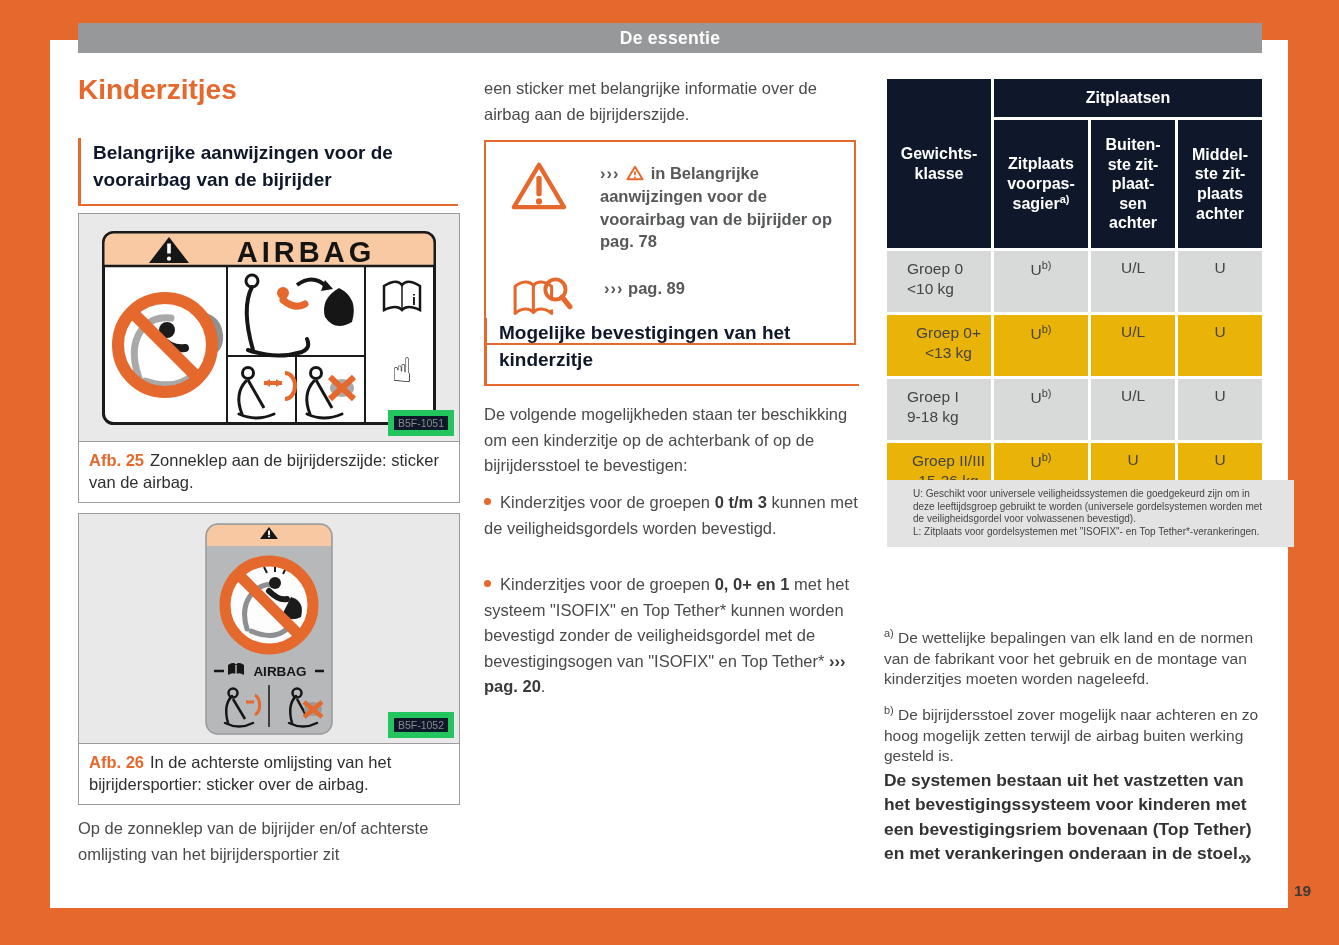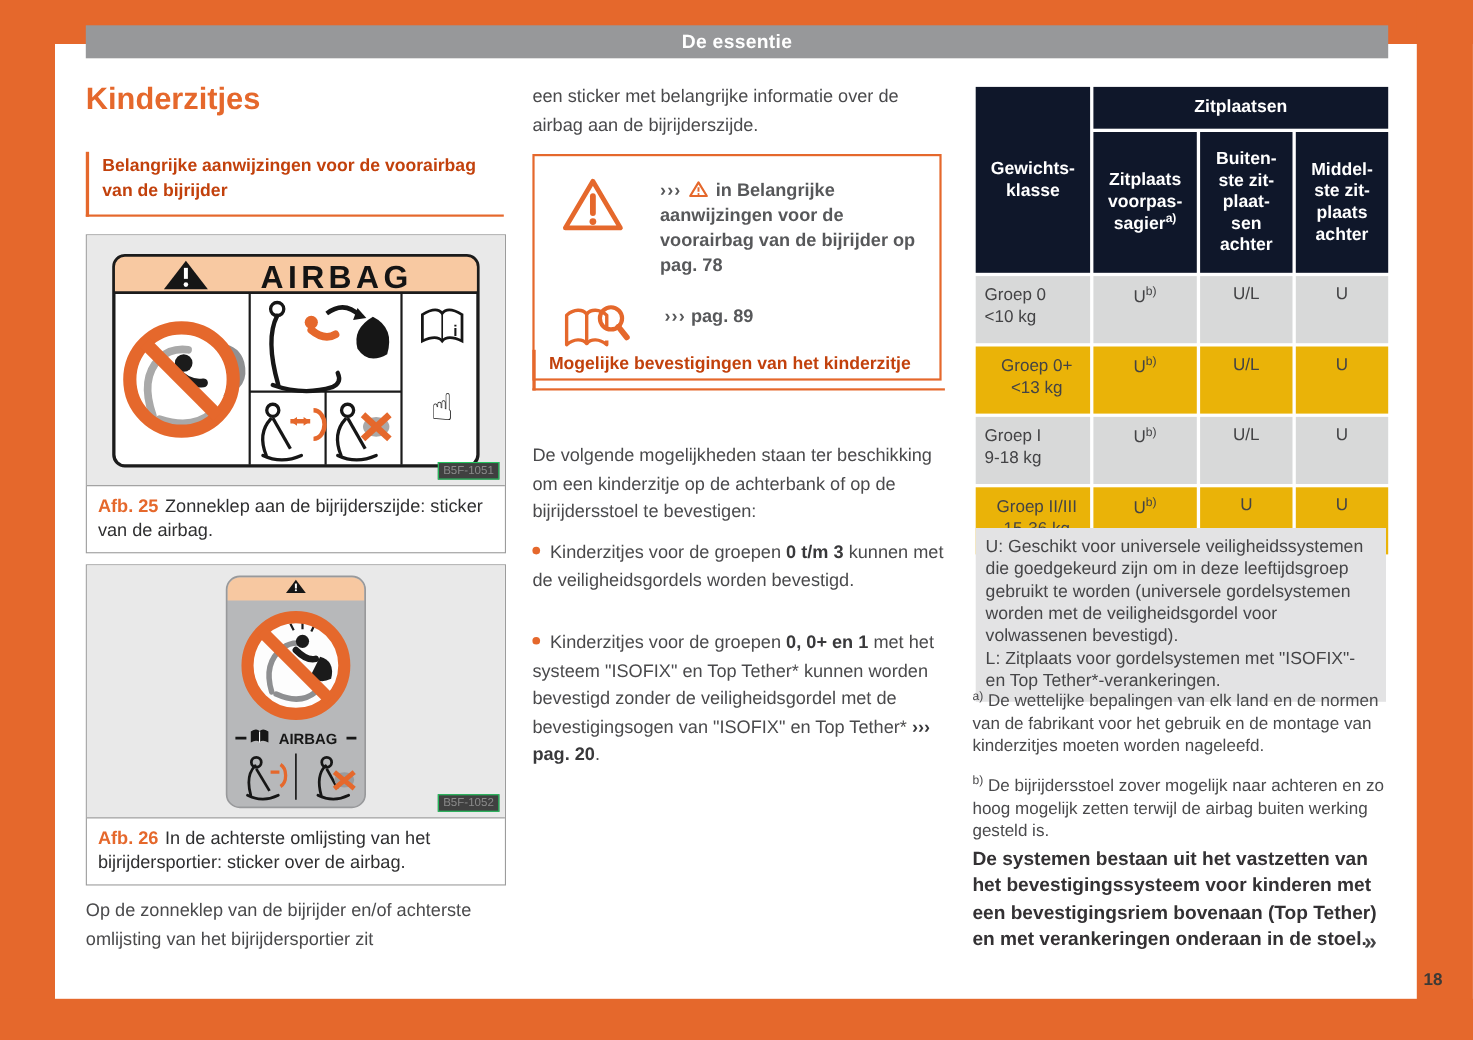--- a/index.html
+++ b/index.html
@@ -13,27 +13,27 @@
   .frame-left{left:0;top:0;width:50px;height:945px;}
   .frame-right{left:1288px;top:0;width:51px;height:945px;}
   .frame-bottom{left:0;top:908px;width:1339px;height:37px;}
   
   .header-bar{left:78px;top:23px;width:1184px;height:30px;background:#97989a;color:#fff;
       font-weight:bold;font-size:17.5px;display:flex;align-items:center;justify-content:center;letter-spacing:.3px;}
   .page-number{left:1294px;top:882px;font-size:15.5px;font-weight:bold;color:#3e3a36;}
   
   .doc-title{left:78px;top:74px;font-size:28px;font-weight:bold;color:var(--orange);}
   .sec-head{border-left:3px solid var(--orange);border-bottom:2px solid var(--orange);
-      padding:2px 0 10px 12px;font-size:16px;line-height:1.42;font-weight:bold;color:#c2410c;}
+      padding:2px 0 10px 12px;font-size:19px;line-height:1.42;font-weight:bold;color:#0f172a;}
   .par{font-size:16.5px;line-height:1.55;color:var(--body);}
   
   .fig{border:1px solid #9c9c9c;background:#fff;}
   .fig .img{background:#e9e9e9;border-bottom:1px solid #9c9c9c;position:relative;
       display:flex;align-items:center;justify-content:center;}
-  .fig .tag{position:absolute;right:5px;bottom:5px;background:#404040;border:1px solid #22c55e;
+  .fig .tag{position:absolute;right:5px;bottom:5px;background:#0f172a;border:6px solid #22c55e;
       color:#8a8a8a;font-size:10.5px;padding:0 4px;line-height:14px;}
   .fig figcaption{padding:8px 10px;font-size:16.5px;line-height:1.33;color:#2f2f30;}
   .figlab{color:var(--orange);font-weight:bold;margin-right:6px;}
   
   .warnbox{border:2px solid var(--orange);padding:18px 12px 16px 12px;}
   .warnrow{display:flex;align-items:flex-start;}
   .warnrow + .warnrow{margin-top:22px;}
   .warnrow .ic{flex:0 0 60px;margin:0 30px 0 12px;}
   .warntext{font-weight:bold;font-size:16.5px;line-height:1.38;color:#57585a;padding-top:2px;}
   .chev{font-weight:bold;letter-spacing:1px;}
@@ -42,46 +42,46 @@
   .bullet .dot{display:inline-block;width:7px;height:7px;border-radius:50%;
       background:var(--orange);margin-right:9px;vertical-align:3px;}
   .bullet b{color:#39393b;}
   
   table.seats{border-collapse:separate;border-spacing:3px;table-layout:fixed;width:378px;}
   .seats th{background:#0f172a;color:#fff;font-weight:bold;font-size:16px;line-height:1.22;
       text-align:center;vertical-align:middle;padding:4px 2px;}
   .seats th.group{height:30px;}
   .seats tr.sub th{height:120px;}
   .seats td{font-size:15.5px;vertical-align:top;padding-top:8px;height:52px;color:#434345;}
-  .seats td.lbl{text-align:left;padding-left:8px;line-height:1.32;}
+  .seats td.lbl{text-align:left;padding-left:20px;line-height:1.32;}
   .seats td.val{text-align:center;}
   .seats tr.shade-a td{background:#d8d9d9;}
   .seats tr.shade-b td{background:#eab308;text-align:center;}
   .seats sup,.fn sup,.val sup,.th-sup{font-size:11px;}
   .prel{white-space:pre-line;}
   
-  .notebox{background:#e3e3e4;padding:8px 9px;font-size:16px;line-height:1.27;color:#454547;}
+  .notebox{background:#e3e3e4;padding:8px 26px;font-size:10px;line-height:1.27;color:#454547;}
   .notebox p{margin:0;}
   .fn{font-size:15.5px;line-height:1.32;color:var(--body);}
   .closing{font-size:17.4px;line-height:1.4;font-weight:bold;color:#333133;}
   .contmark{font-size:21px;font-weight:bold;color:#454547;}
   svg text{font-family:"Liberation Sans","DejaVu Sans",sans-serif;}
 </style>
 </head>
 <body>
 
 <div class="abs frame frame-top"></div>
 <div class="abs frame frame-left"></div>
 <div class="abs frame frame-right"></div>
 <div class="abs frame frame-bottom"></div>
 
 <div class="abs header-bar">
   <span>De essentie</span>
 </div>
-<div class="abs page-number">18</div>
+<div class="abs page-number">19</div>
 
 <h1 class="abs doc-title" style="margin:0;">Kinderzitjes</h1>
 
 <div class="abs sec-head" style="left:78px;top:138px;width:365px;">
   <span>Belangrijke aanwijzingen voor de voorairbag van de bijrijder</span>
 </div>
 
 <figure class="abs fig" style="left:78px;top:213px;width:380px;margin:0;">
   <div class="img" style="height:227px;">
     <svg width="336" height="196" viewBox="0 0 336 196">

